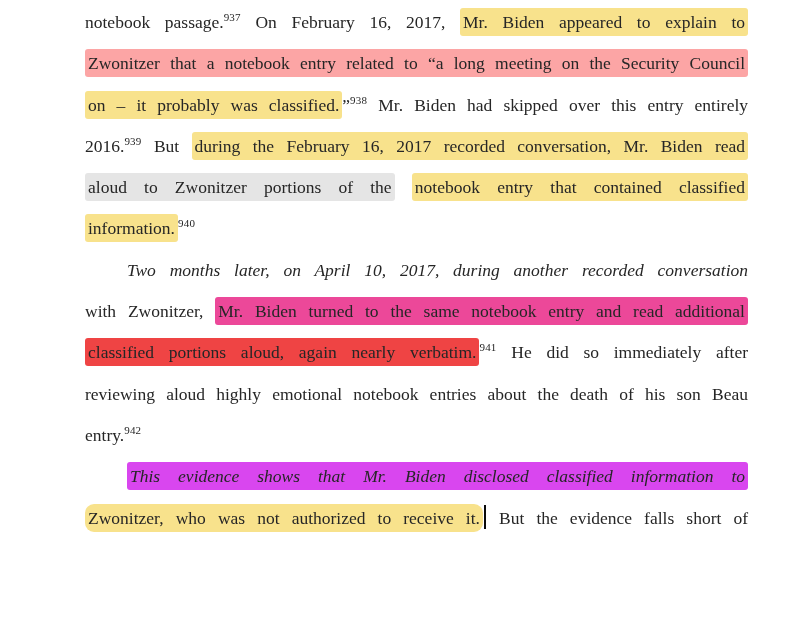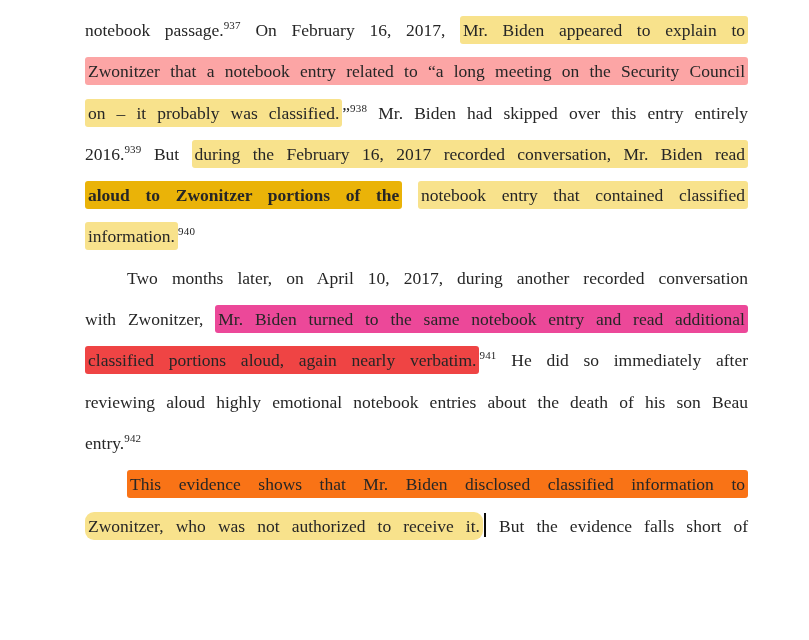--- a/index.html
+++ b/index.html
@@ -11,39 +11,40 @@
     width: 809px;
     height: 640px;
     overflow: hidden;
     font-family: "Liberation Serif", "DejaVu Serif", serif;
     color: #262626;
   }
   .doc-page {
     box-sizing: border-box;
     width: 664px;
     height: 640px;
-    padding: 10px 0 0 85px;
+    padding: 2px 0 0 85px;
   }
   .text-block {
     width: 663px;
   }
   .line {
     height: 41.3px;
     line-height: 41.3px;
     font-size: 17.5px;
     text-align: justify;
     text-align-last: justify;
     white-space: normal;
   }
   .line.para-end {
     text-align: left;
     text-align-last: left;
   }
   .line.indent {
     padding-left: 42px;
+    font-style: italic;
   }
   mark.hl {
     color: inherit;
     padding: 4px 3px;
     border-radius: 3px;
   }
   sup.fn {
     font-size: 11px;
     vertical-align: super;
     line-height: 0;
@@ -60,23 +61,23 @@
 </style>
 </head>
 <body>
 
 <div class="doc-page">
   <div class="text-block" id="text-block">
       <div class="line"><span>notebook passage.</span><sup class="fn">937</sup><span> On February 16, 2017, </span><mark class="hl" style="background: rgb(248, 226, 140);">Mr. Biden appeared to explain to</mark></div>
       <div class="line"><mark class="hl" style="background: #fca5a5;">Zwonitzer that a notebook entry related to “a long meeting on the Security Council</mark></div>
       <div class="line"><mark class="hl" style="background: rgb(248, 226, 140);">on – it probably was classified.</mark><span>”</span><sup class="fn">938</sup><span> Mr. Biden had skipped over this entry entirely</span></div>
       <div class="line"><span>2016.</span><sup class="fn">939</sup><span> But </span><mark class="hl" style="background: rgb(248, 226, 140);">during the February 16, 2017 recorded conversation, Mr. Biden read</mark></div>
-      <div class="line"><mark class="hl" style="background: #eab308; font-weight: bold;">aloud to Zwonitzer portions of the</mark><span> </span><mark class="hl" style="background: rgb(248, 226, 140);">notebook entry that contained classified</mark></div>
+      <div class="line"><mark class="hl" style="background: #e5e5e5;">aloud to Zwonitzer portions of the</mark><span> </span><mark class="hl" style="background: rgb(248, 226, 140);">notebook entry that contained classified</mark></div>
       <div class="line para-end"><mark class="hl" style="background: rgb(248, 226, 140); text-align: center;">information.</mark><sup class="fn">940</sup></div>
       <div class="line indent"><span>Two months later, on April 10, 2017, during another recorded conversation</span></div>
       <div class="line"><span>with Zwonitzer, </span><mark class="hl" style="background: #ec4899;">Mr. Biden turned to the same notebook entry and read additional</mark></div>
       <div class="line"><mark class="hl" style="background: #ef4444; margin-top: 44px;">classified portions aloud, again nearly verbatim.</mark><sup class="fn">941</sup><span> He did so immediately after</span></div>
       <div class="line"><span>reviewing aloud highly emotional notebook entries about the death of his son Beau</span></div>
       <div class="line para-end"><span>entry.</span><sup class="fn">942</sup></div>
-      <div class="line indent"><mark class="hl" style="background: #f97316;">This evidence shows that Mr. Biden disclosed classified information to</mark></div>
+      <div class="line indent"><mark class="hl" style="background: #d946ef;">This evidence shows that Mr. Biden disclosed classified information to</mark></div>
       <div class="line"><mark class="hl" style="background: rgb(248, 226, 140); border-radius: 9px;">Zwonitzer, who was not authorized to receive it.</mark><span class="caret"></span><span> But the evidence falls short of</span></div>
     </div>
 </div>
 
 </body></html>

